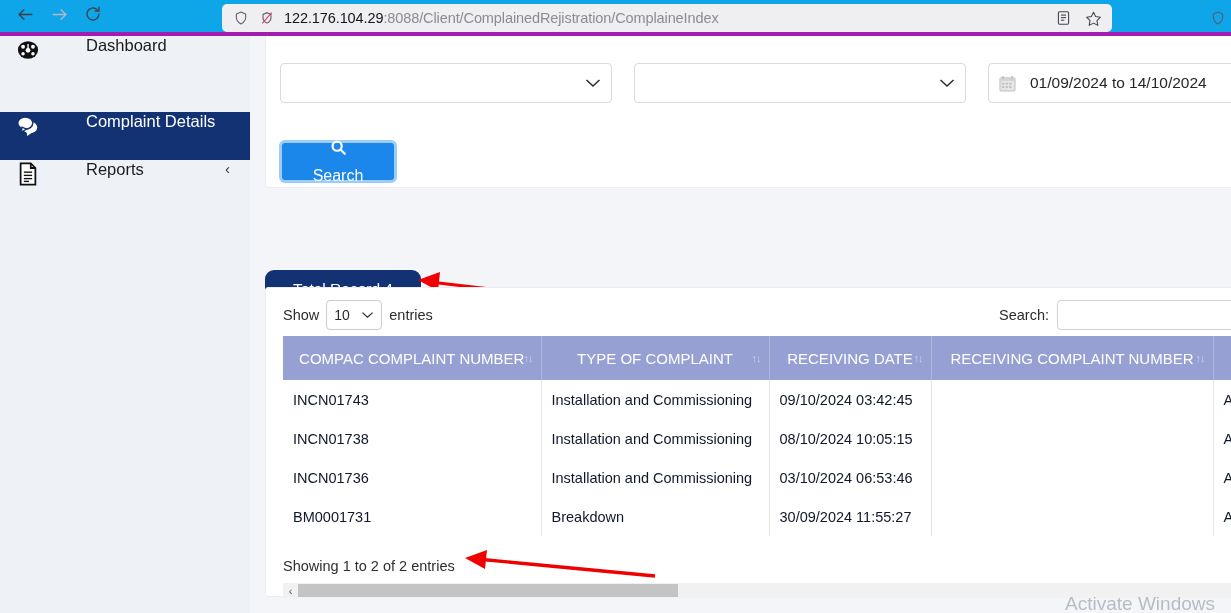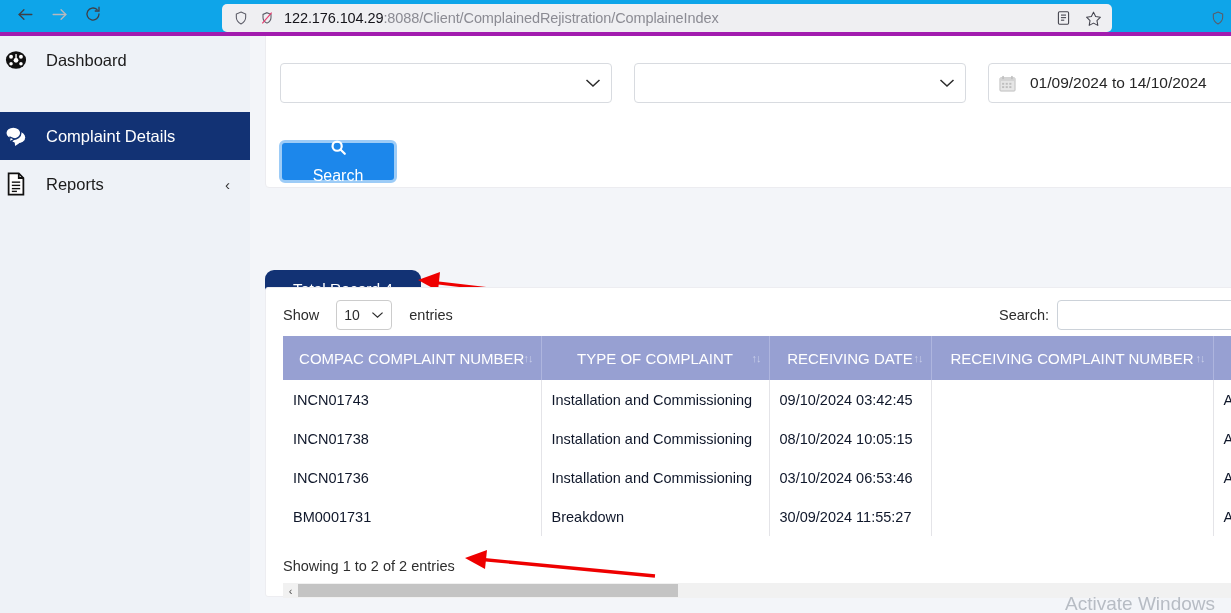--- a/index.html
+++ b/index.html
@@ -52,24 +52,25 @@
   }
 
   
   #sidebar {
     position: absolute; top: 36px; left: 0;
     width: 250px; height: 577px;
     background: #eef2f7;
   }
   .side-item {
     height: 48px;
-    display: flex; align-items: center;
-    padding-left: 0;
+    display: flex; 
+    padding-left: 12px;
     color: #1b1b1b;
     font-size: 16.5px;
+    gap: 28px;
   }
   .side-item .side-icon {
     width: 32px; height: 28px; flex: none;
     display: flex; align-items: center; justify-content: center;
     margin-right: 14px;
   }
   .side-item.active {
     background: #123274;
     color: #ffffff;
     margin-top: 28px;
@@ -152,21 +153,21 @@
 
   #table-top {
     position: relative; height: 48px;
   }
   #show-entries {
     position: absolute; left: 17px; top: 12px;
     display: flex; align-items: center;
     font-size: 14.5px; color: #2c2c2c;
   }
   #entries-select {
-    margin: 0 17px;
+    margin: 0 7px;
     width: 56px; height: 30px;
     border: 1px solid #ccc; border-radius: 4px;
     background: #fff;
     display: flex; align-items: center;
     padding: 0 7px;
     font-size: 14px; color: #2c2c2c;
   }
   #entries-select .select-caret { font-size: 12px; }
 
   #search-filter {

